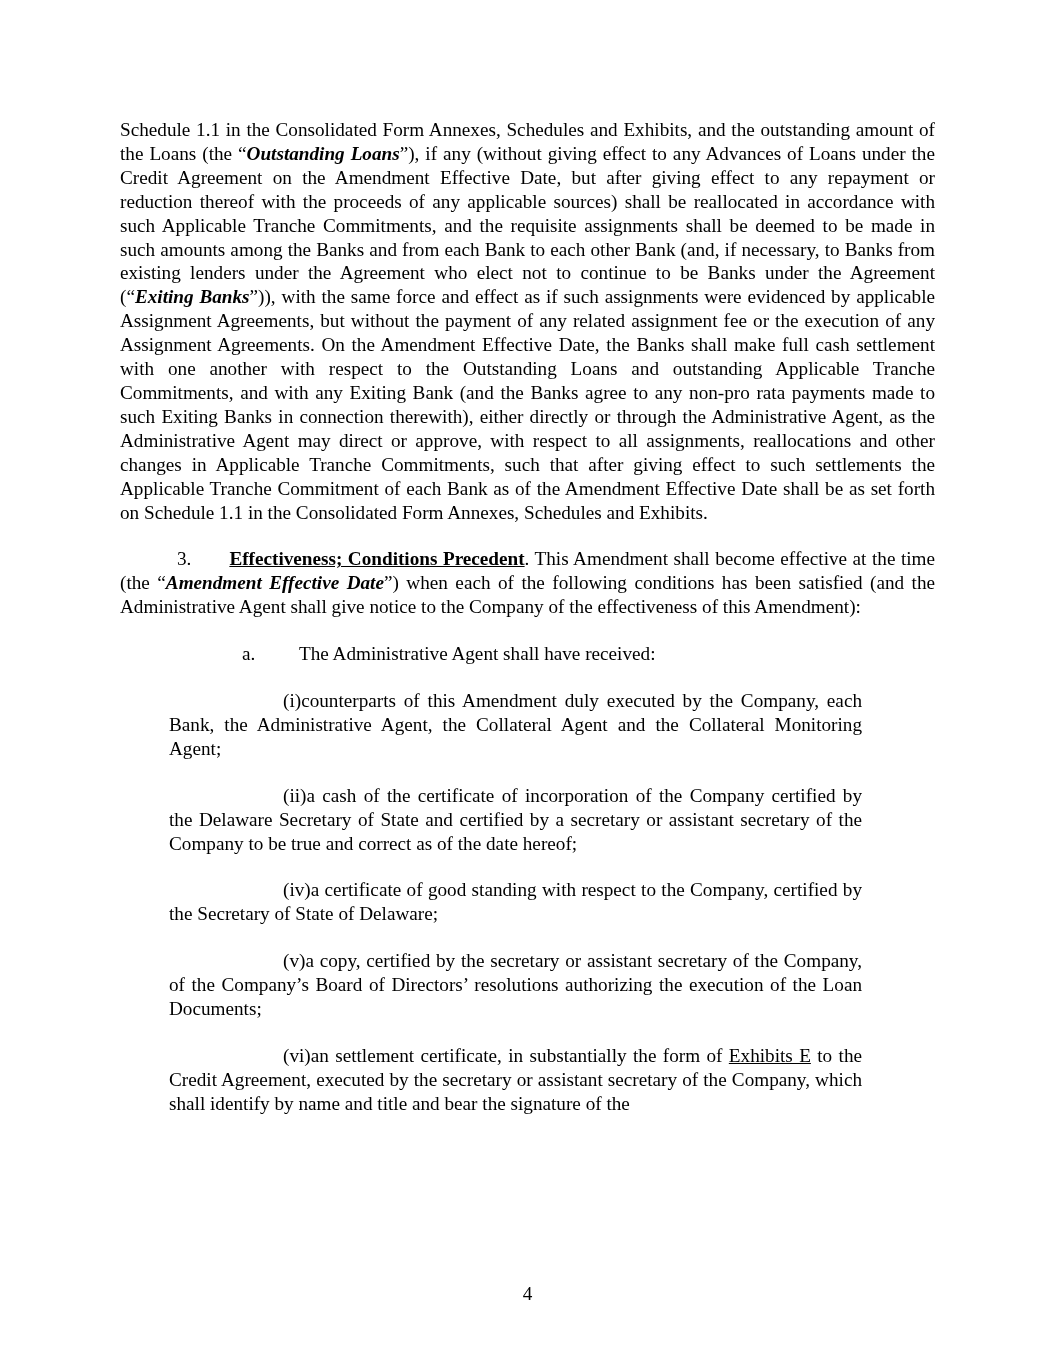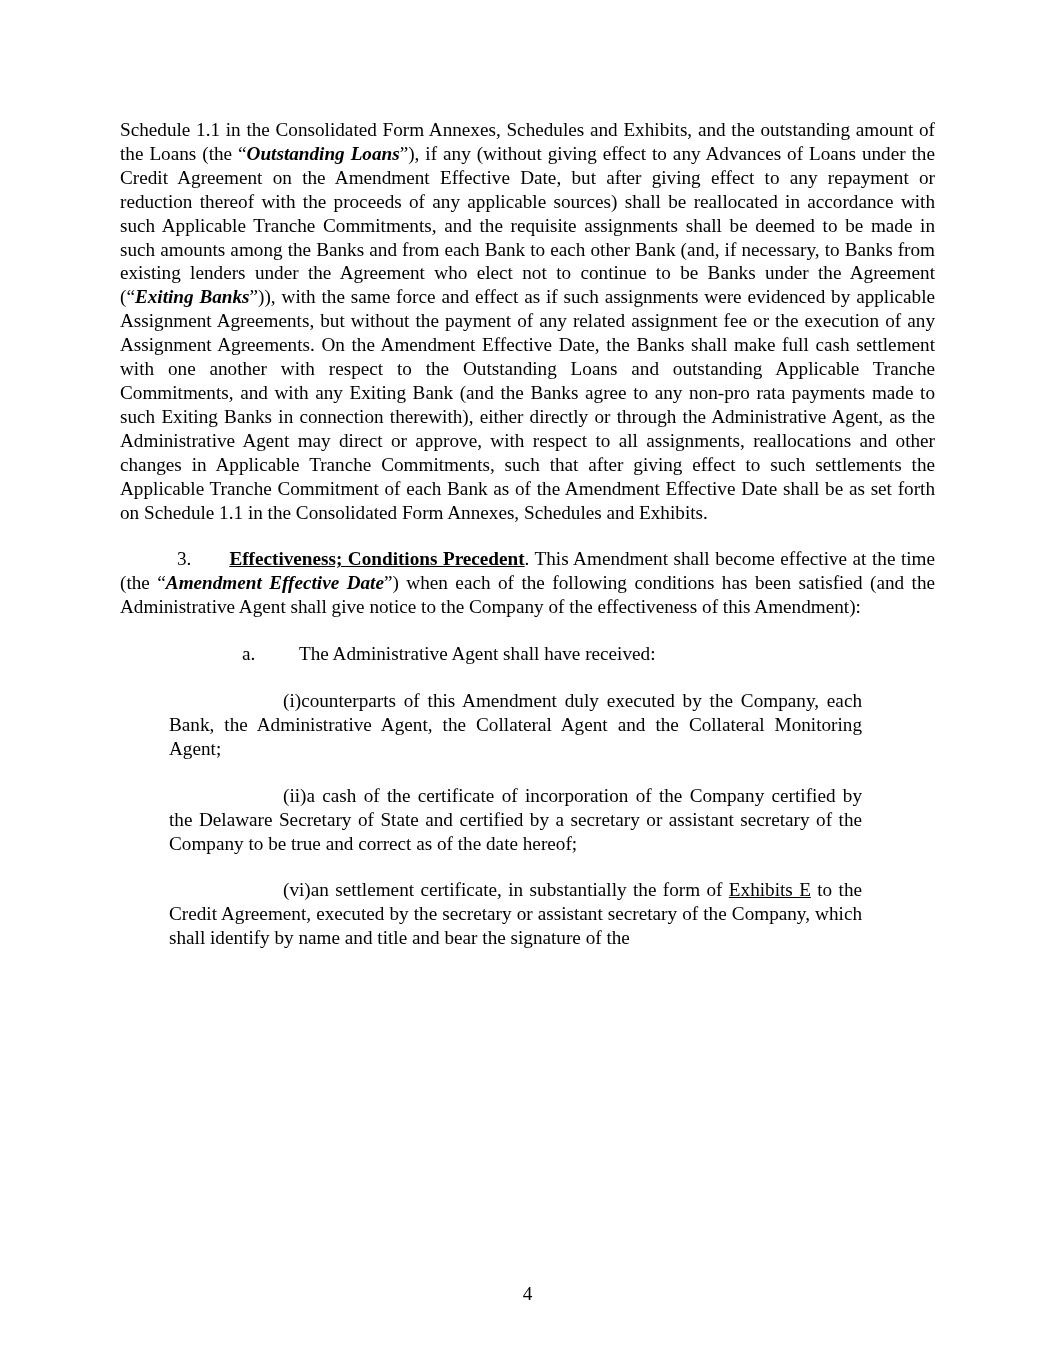--- a/index.html
+++ b/index.html
@@ -94,21 +94,23 @@
 
     <p class="para-block numbered-para"><span>3.</span><span style="display:inline-block; width:38px;"></span><span class="bold-underline">Effectiveness; Conditions Precedent</span><span>.  This Amendment shall become effective at the time (the “</span><b class="bi">Amendment Effective Date</b><span>”) when each of the following conditions has been satisfied (and the Administrative Agent shall give notice to the Company of the effectiveness of this Amendment):</span></p>
 
     <p class="sub-item sub-item-first"><span class="letter-label">a.</span><span>The Administrative Agent shall have received:</span></p>
 
     <p class="roman-item"><span class="roman-label">(i)</span><span>counterparts of this Amendment duly executed by the Company, each Bank, the Administrative Agent, the Collateral Agent and the Collateral Monitoring Agent;</span></p>
 
     <p class="roman-item"><span class="roman-label">(ii)</span><span>a cash of the certificate of incorporation of the Company certified by the Delaware Secretary of State and certified by a secretary or assistant secretary of the Company to be true and correct as of the date hereof;</span></p>
 
 
+    <p class="roman-item"><span class="roman-label">(iv)</span><span>a certificate of good standing with respect to the Company, certified by the Secretary of State of Delaware;</span></p>
 
+    <p class="roman-item"><span class="roman-label">(v)</span><span>a copy, certified by the secretary or assistant secretary of the Company, of the Company’s Board of Directors’ resolutions authorizing the execution of the Loan Documents;</span></p>
 
     <p class="roman-item"><span class="roman-label">(vi)</span><span>an settlement certificate, in substantially the form of </span><u class="ul">Exhibits E</u><span> to the Credit Agreement, executed by the secretary or assistant secretary of the Company, which shall identify by name and title and bear the signature of the</span></p>
 
   </div>
 
   <div class="page-number">4</div>
 
 </div>
 
 </body></html>

